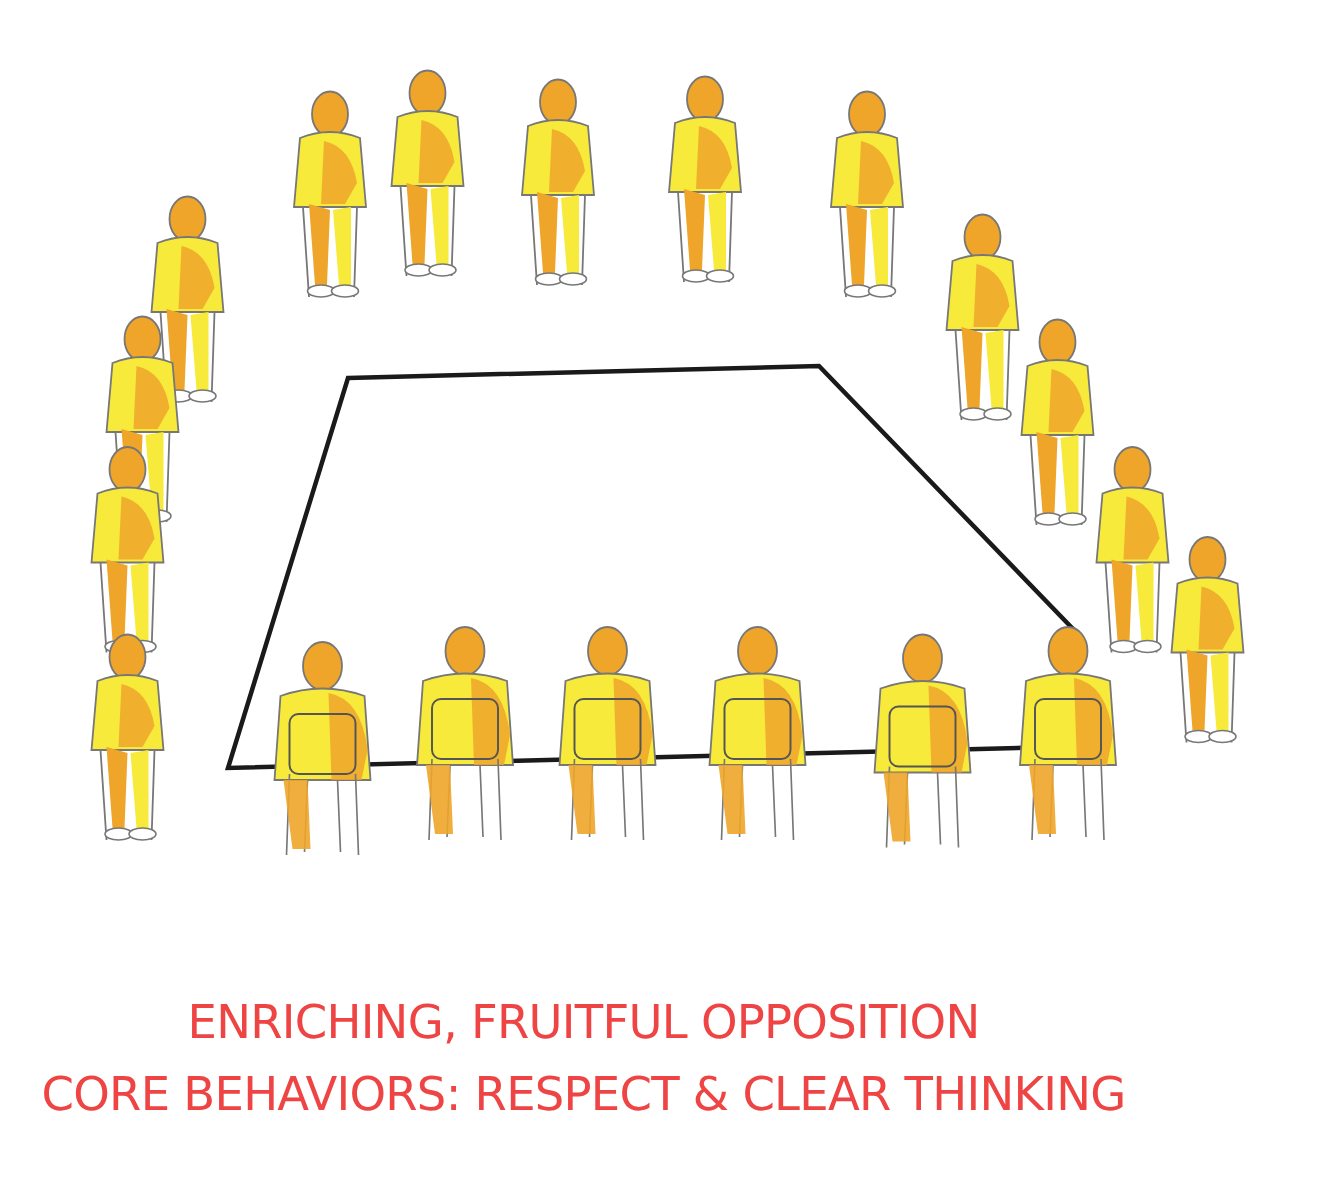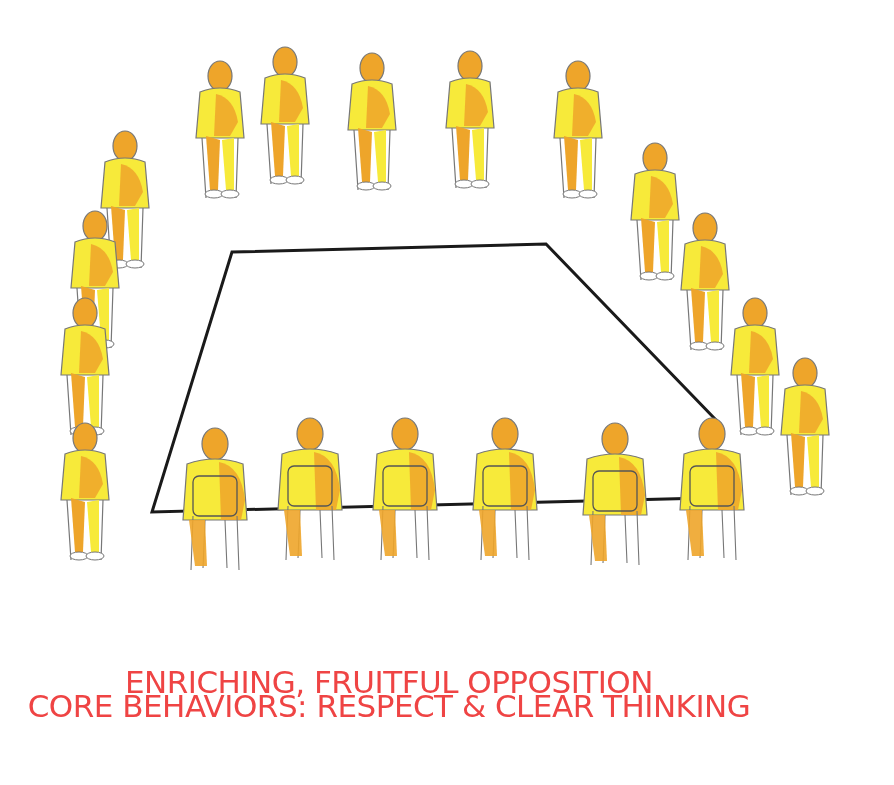--- a/index.html
+++ b/index.html
@@ -1,20 +1,20 @@
 <!DOCTYPE html>
 <html><head>
 <meta charset="utf-8">
 <style>
   html,body{margin:0;padding:0;background:#ffffff;}
   body{width:894px;height:785px;position:relative;overflow:hidden;font-family:"DejaVu Sans",sans-serif;}
   #illustration{position:absolute;left:0;top:0;width:894px;height:640px;}
   .caption{position:absolute;left:0;width:778px;text-align:center;color:#ef4444;font-family:"DejaVu Sans",sans-serif;font-size:31px;letter-spacing:-0.5px;white-space:nowrap;}
   #cap1{top:664px;}
-  #cap2{top:688px;}
+  #cap2{top:712px;}
 </style>
 </head>
 <body>
 
 <svg id="illustration" viewBox="0 0 894 640" xmlns="http://www.w3.org/2000/svg">
   <defs>
     <g id="person">
       <ellipse cx="0" cy="-52" rx="12" ry="15" fill="#eea52a" stroke="#777" stroke-width="1.2"></ellipse>
       <path d="M-20,-36 Q0,-44 20,-36 L24,10 L-24,10 Z" fill="#f7ea3a" stroke="#777" stroke-width="1.2"></path>
       <path d="M-4,-34 Q14,-30 18,-6 L10,8 L-6,8 Z" fill="#eea52a" opacity="0.85"></path>

